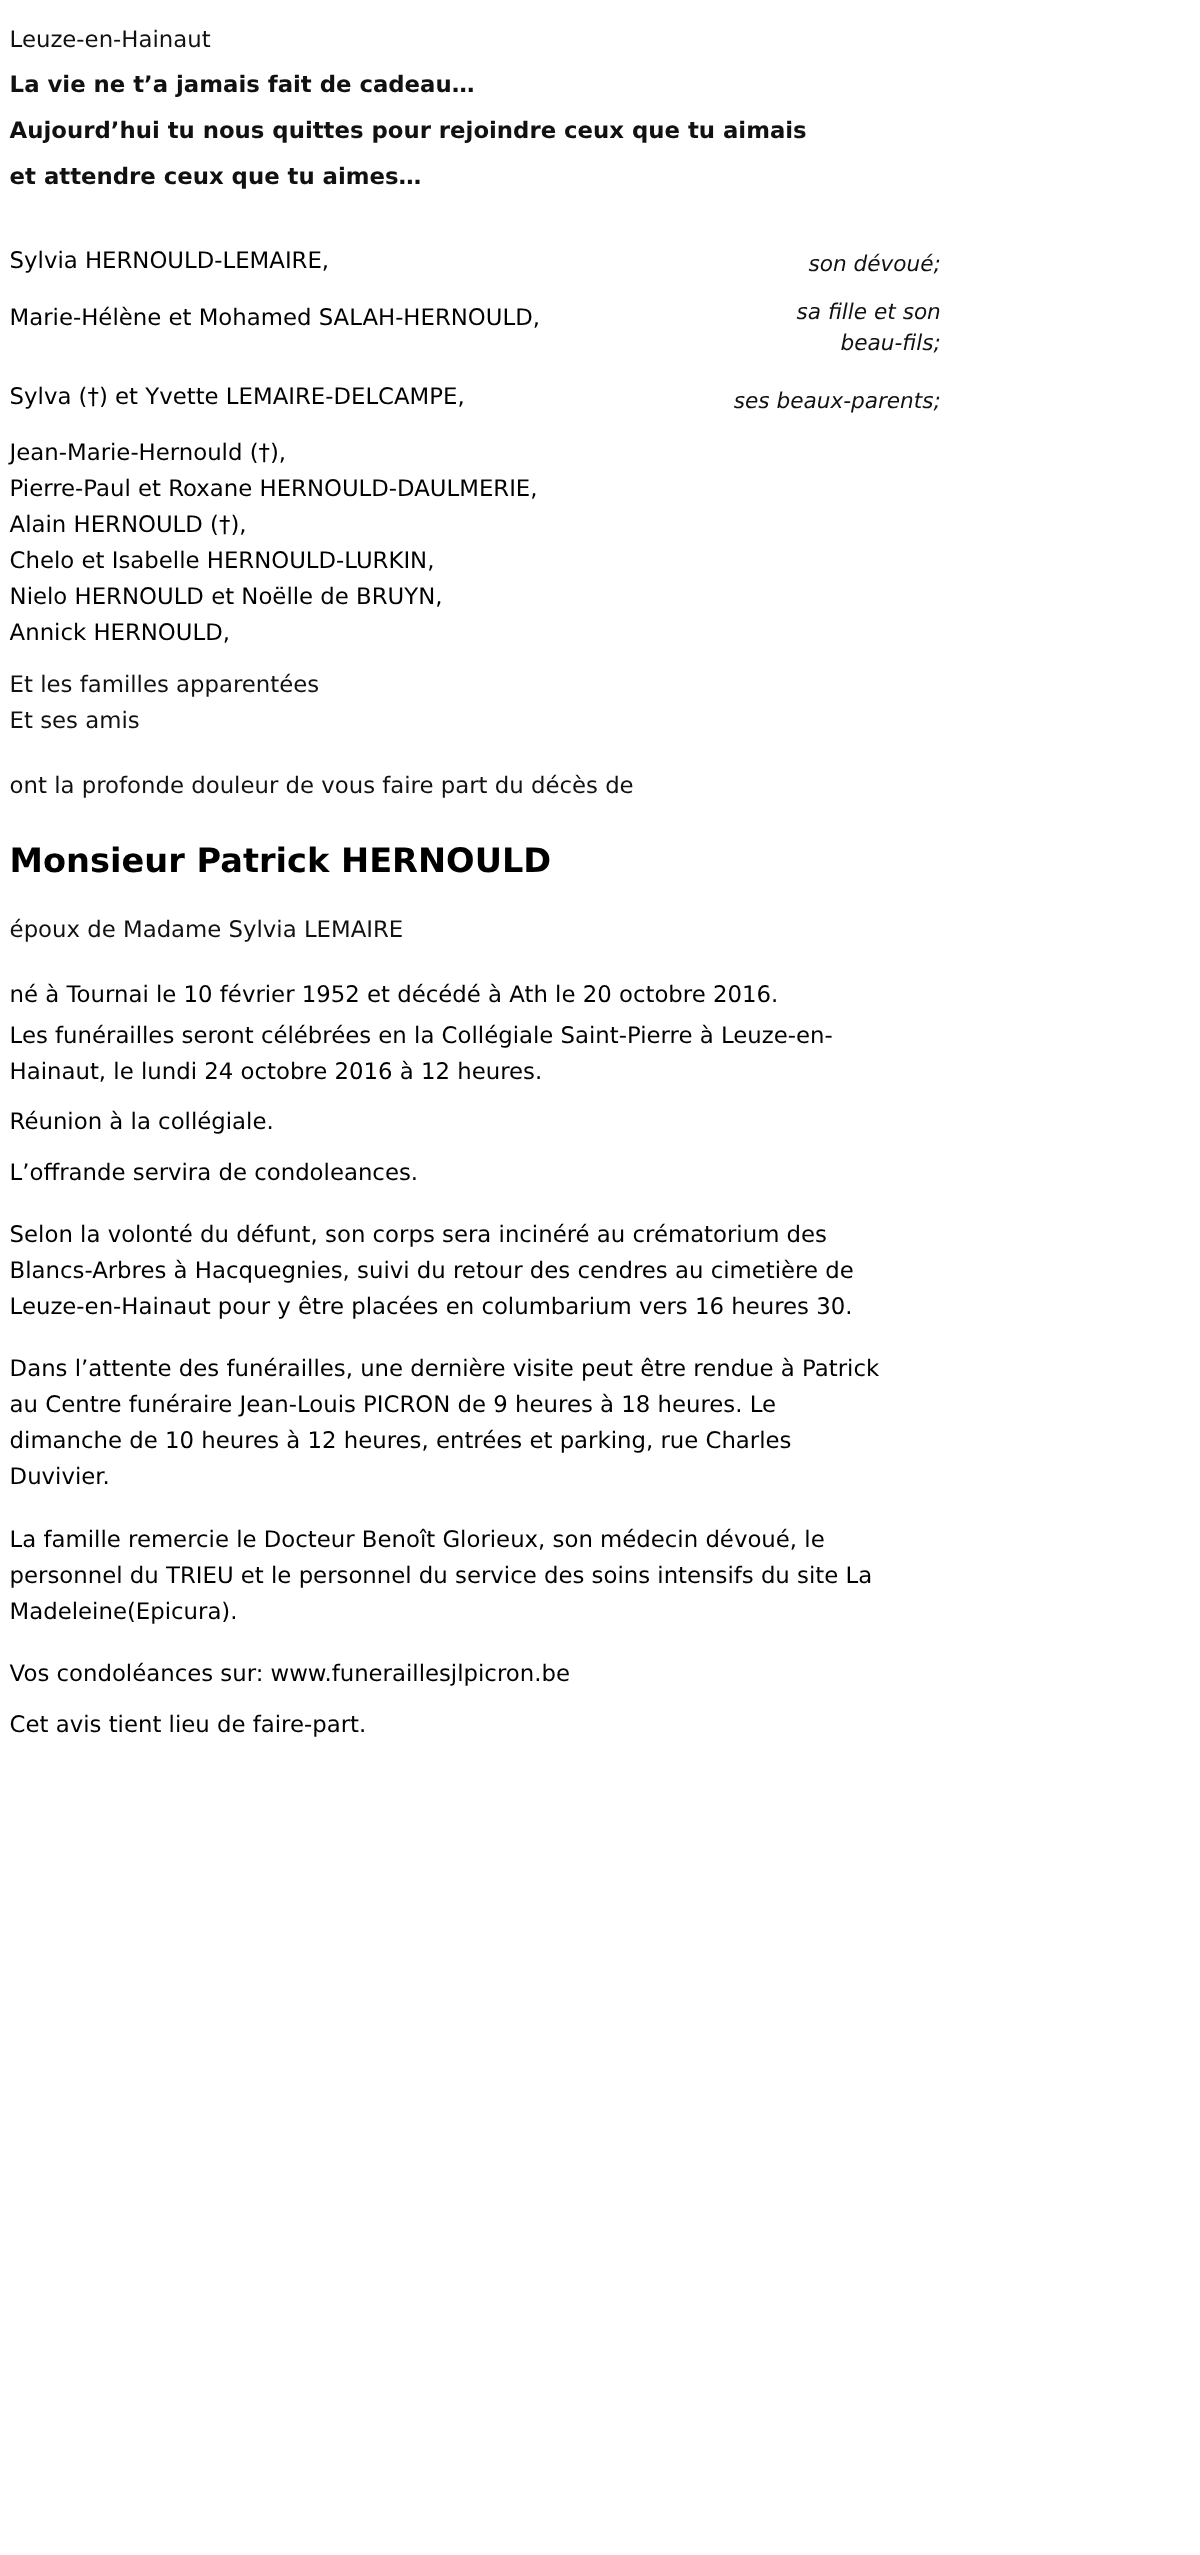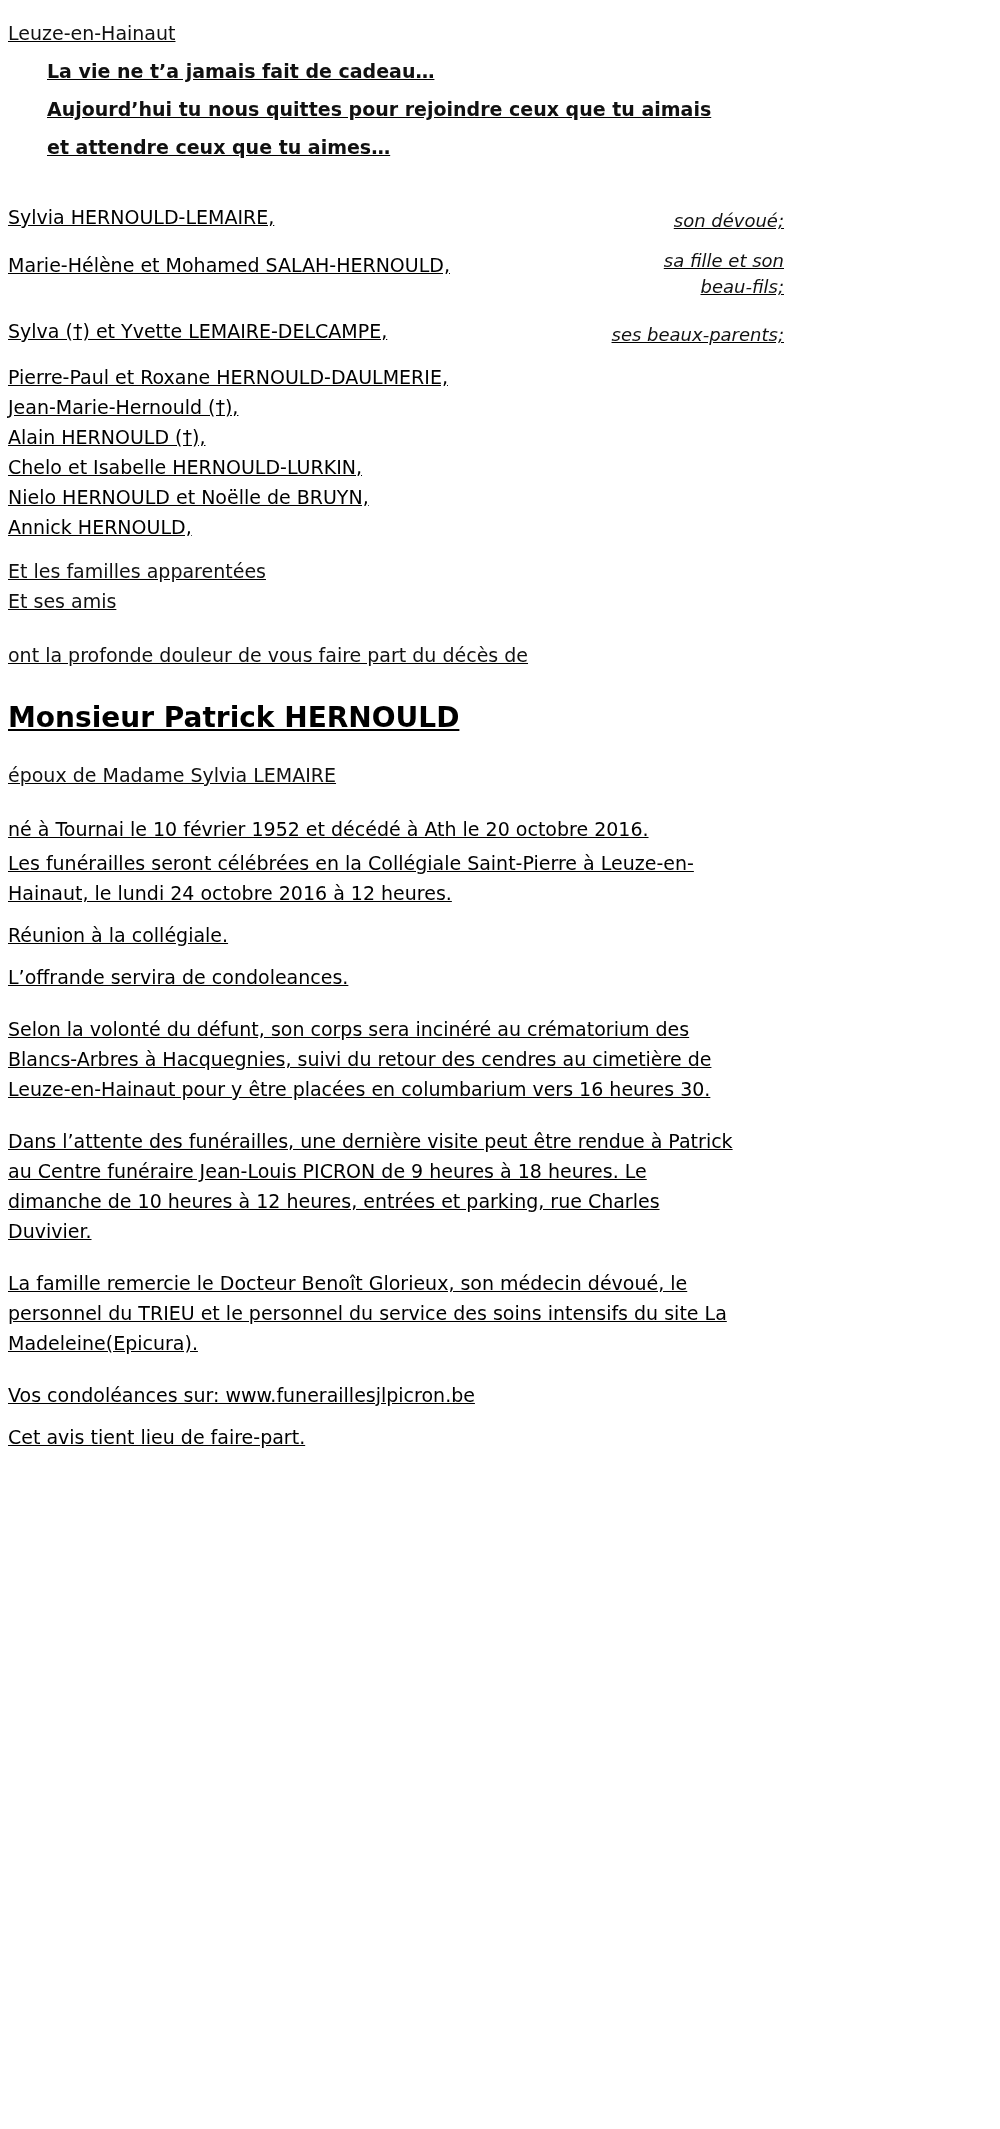--- a/index.html
+++ b/index.html
@@ -13,33 +13,31 @@
     font-family: "DejaVu Sans", sans-serif;
     color: #000000;
     -webkit-font-smoothing: antialiased;
   }
   .page {
     width: 792px;
     min-height: 2129px;
     box-sizing: border-box;
     padding: 18px 8px 10px 8px;
     position: relative;
-    text-decoration: underline;
   }
   .line {
     font-size: 19px;
     line-height: 30px;
     color: #111111;
   }
   .bold {
     font-weight: bold;
   }
   .intro-block {
     margin-top: 4px;
-    margin-left: 39px;
   }
   .intro-block .line {
     line-height: 38px;
   }
   .spacer-sm { height: 14px; }
   .spacer-md { height: 24px; }
   .spacer-lg { height: 34px; }
 
   
   .row {
@@ -133,22 +131,22 @@
     <div class="names">Sylva (†) et Yvette LEMAIRE-DELCAMPE,</div>
     <div class="relation">
       <div>ses beaux-parents;</div>
     </div>
   </div>
 
   <div class="spacer-sm"></div>
 
   <div class="row">
     <div class="names-block">
+      <div class="name-line">Jean-Marie-Hernould (†),</div>
       <div class="name-line">Pierre-Paul et Roxane HERNOULD-DAULMERIE,</div>
-      <div class="name-line">Jean-Marie-Hernould (†),</div>
       <div class="name-line">Alain HERNOULD (†),</div>
       <div class="name-line">Chelo et Isabelle HERNOULD-LURKIN,</div>
       <div class="name-line">Nielo HERNOULD et Noëlle de BRUYN,</div>
       <div class="name-line">Annick HERNOULD,</div>
     </div>
   </div>
 
   <div class="spacer-sm"></div>
 
   <div>

